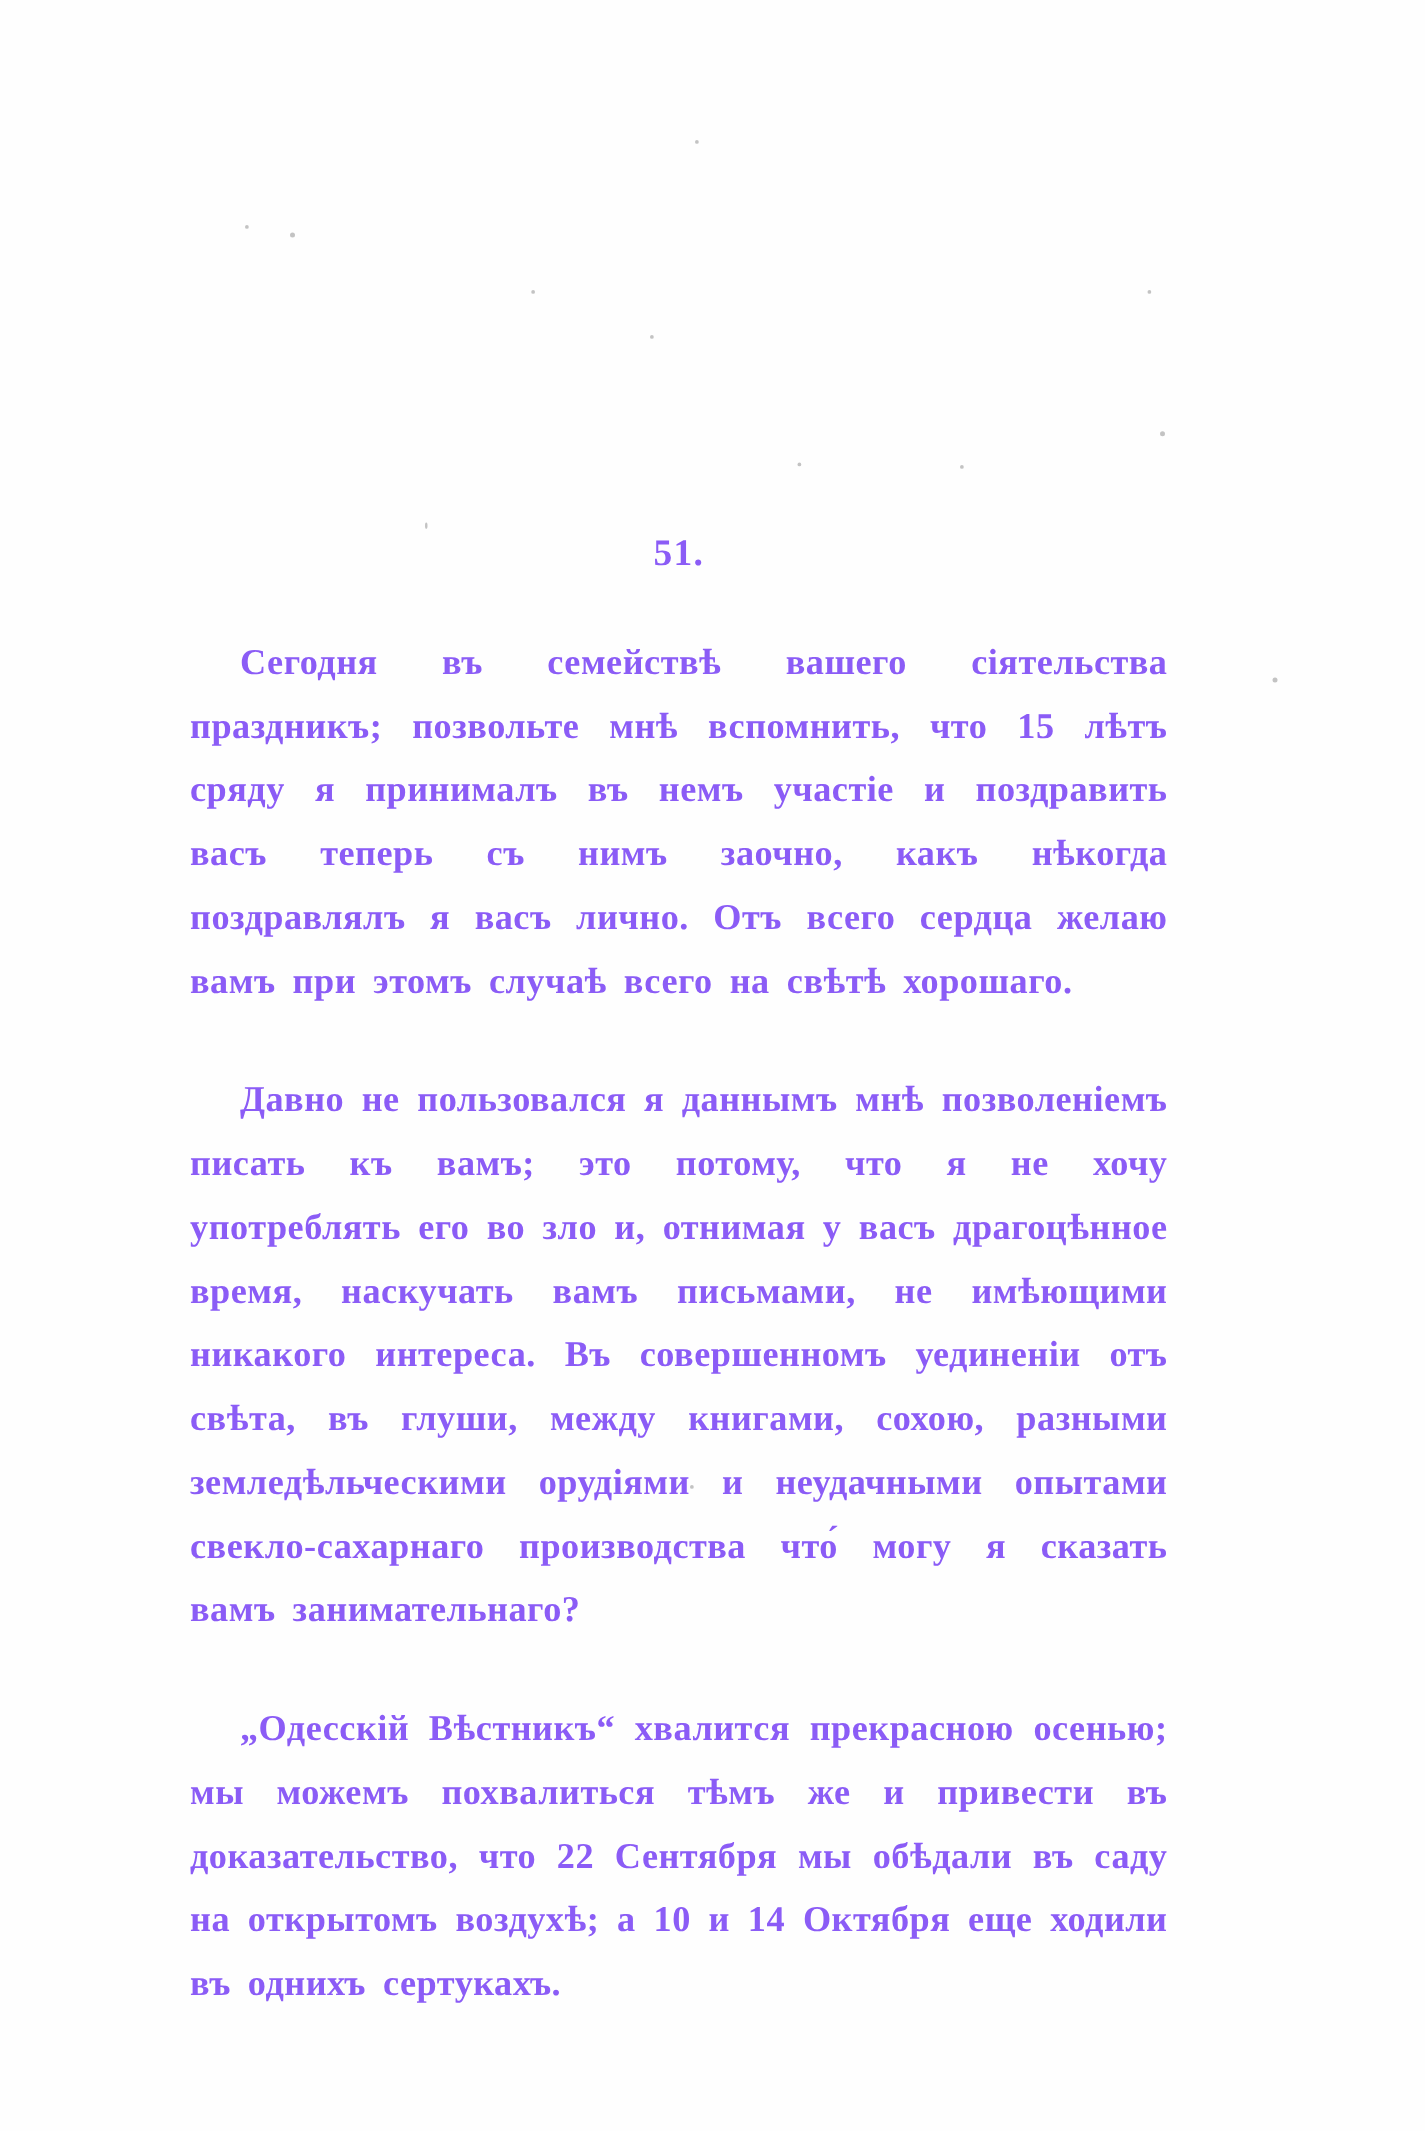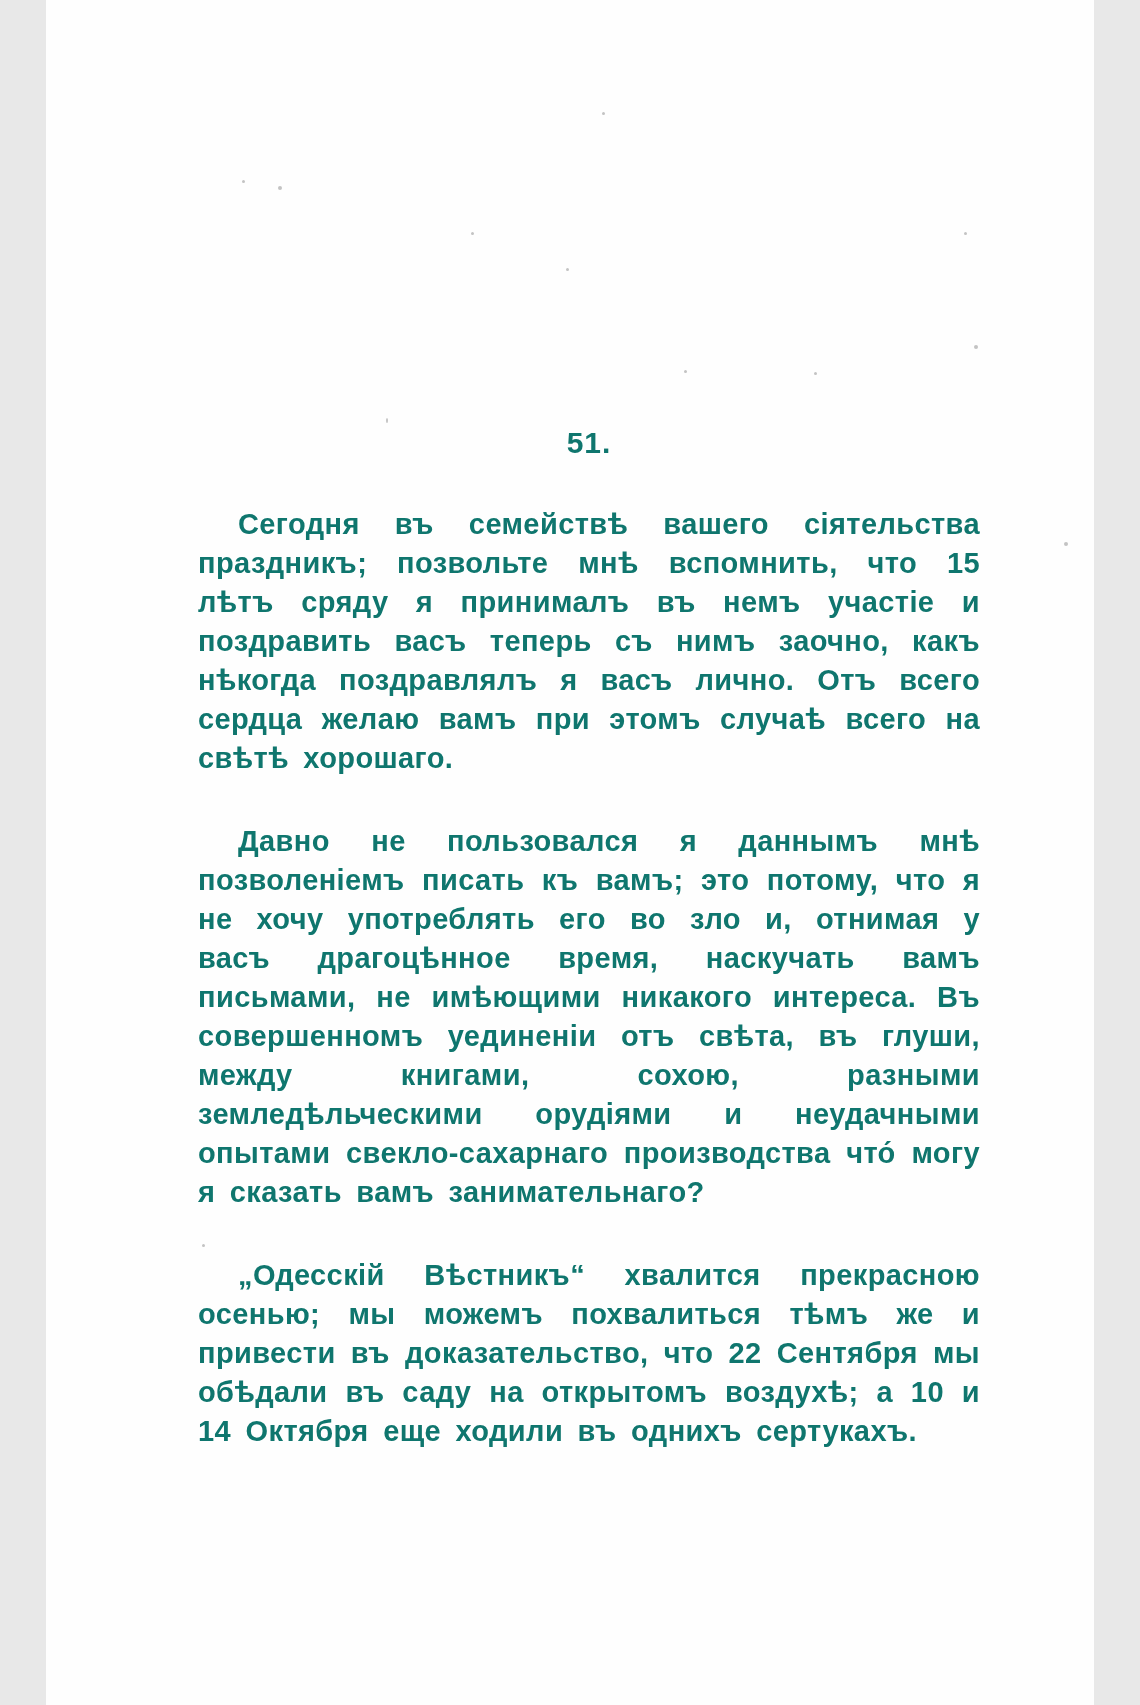--- a/index.html
+++ b/index.html
@@ -2,27 +2,27 @@
 <html><head>
 <meta charset="utf-8">
 <style>
   html, body {
     margin: 0;
     padding: 0;
     background: #e8e8e8;
   }
   .page {
     position: relative;
-    width: 1048px;
+    width: 1140px;
     height: 1705px;
     margin: 0 auto;
     background: #fefefe;
     overflow: hidden;
-    font-family: Liberation Sans, sans-serif;
-    color: #0f766e;
+    font-family: Liberation Serif, serif;
+    color: #8b5cf6;
   }
   .content {
     position: absolute;
     left: 152px;
     top: 425px;
     width: 782px;
   }
   .section-number {
     text-align: center;
     font-size: 30px;
@@ -35,21 +35,21 @@
     text-align: right;
     padding-right: 62px;
     font-size: 22px;
     line-height: 26px;
     font-weight: bold;
     letter-spacing: 0.5px;
     margin: 0 0 36px 0;
   }
   .body-par {
     font-size: 29px;
-    line-height: 39px;
+    line-height: 51px;
     font-weight: bold;
     text-align: justify;
     text-indent: 40px;
     word-spacing: 6px;
     letter-spacing: 0.4px;
     margin: 0 0 44px 0;
   }
   .body-par:last-child {
     margin-bottom: 0;
   }

